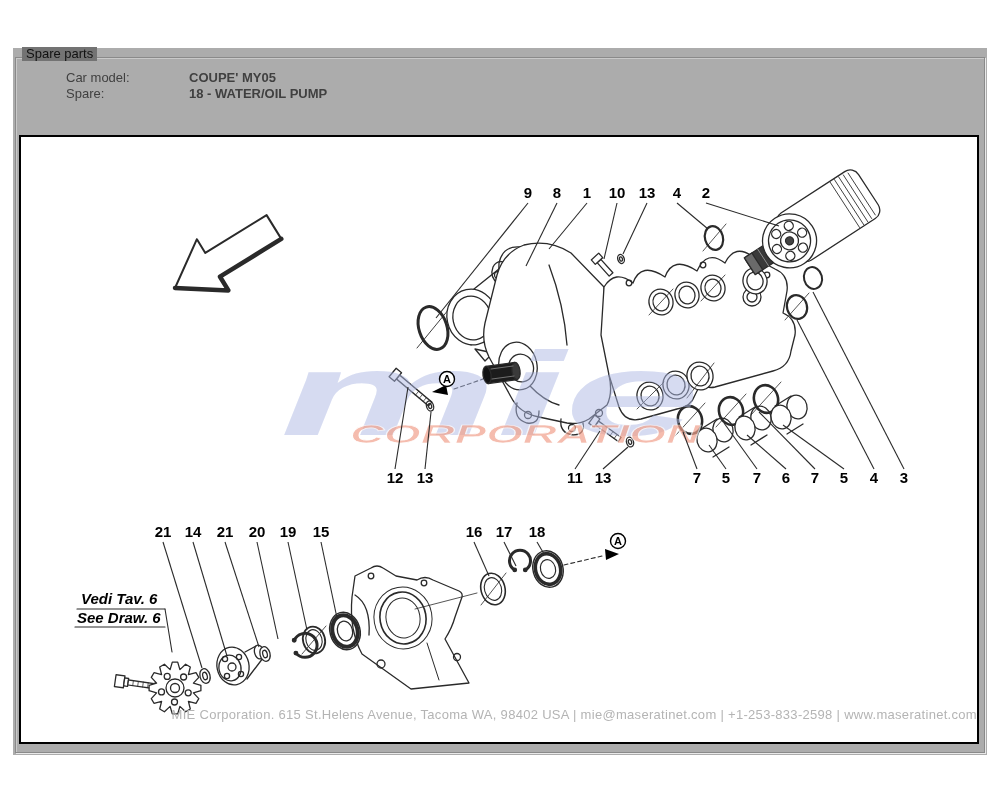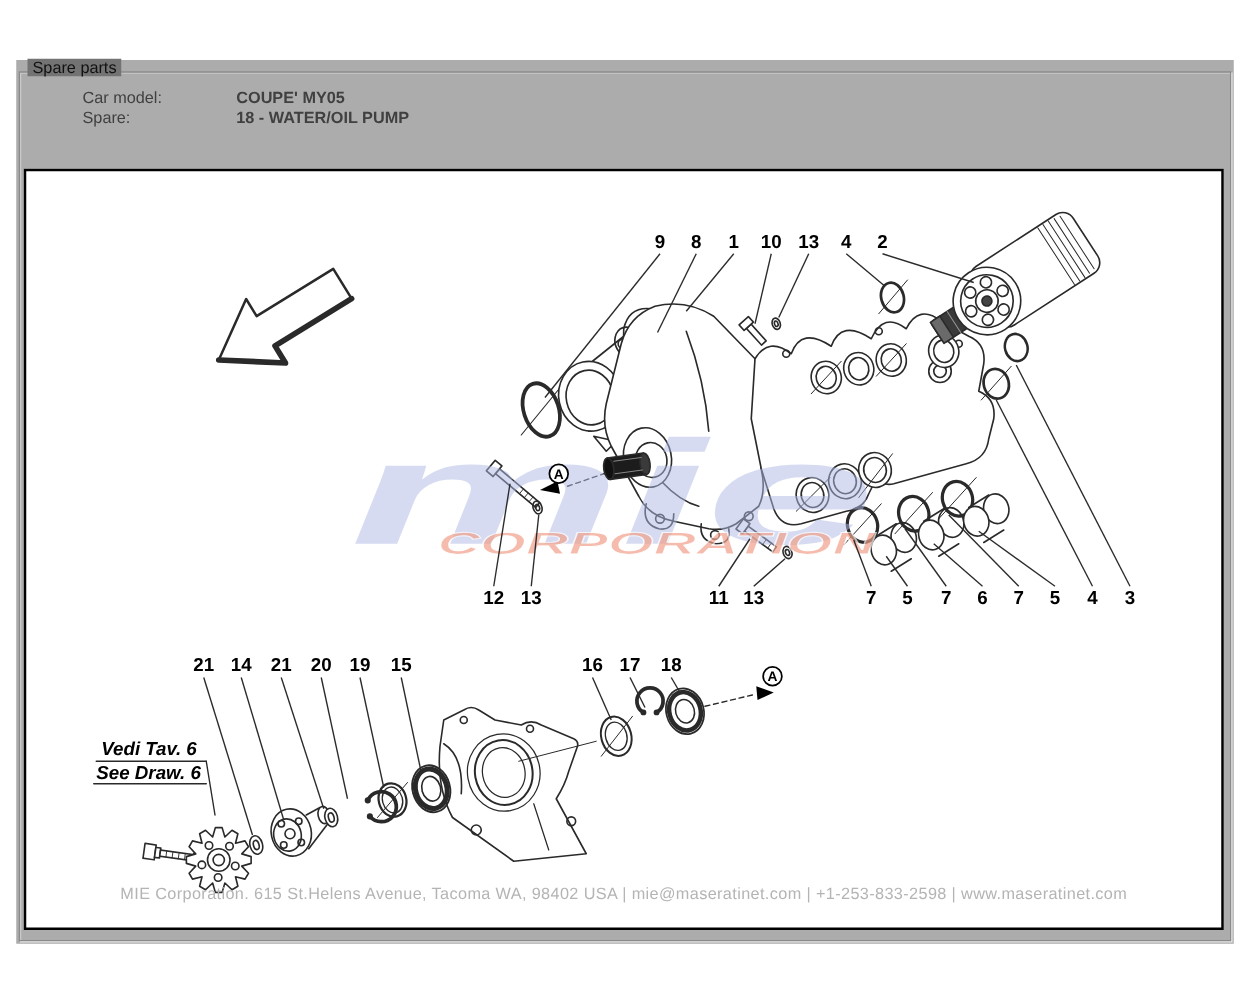--- a/index.html
+++ b/index.html
@@ -22,21 +22,21 @@
   .meta{position:absolute;left:9px;top:22px;font-size:13px;color:#404040;margin-left:44px;}
   .meta-row{height:16px;line-height:16px;white-space:nowrap;}
   .meta-label{display:inline-block;width:123px;}
   .meta-value{font-weight:bold;}
   .canvas{
     position:absolute;left:19px;top:135px;width:956px;height:605px;
     background:#fff;border:2px solid #000;
   }
   .canvas svg{position:absolute;left:0;top:0;}
   .footer-line{
-    position:absolute;left:0;top:570px;width:100%;text-align:center;
+    position:absolute;left:0;top:570px;width:100%;text-align:right;
     font-size:13px;color:#b4b4b4;letter-spacing:.3px;white-space:nowrap;
   }
   
   text.callout{font:bold 15px "Liberation Sans",sans-serif;text-anchor:middle;fill:#000;}
   line.leader{stroke:#2b2b2b;stroke-width:1.1;}
   text.note{font:italic bold 15px "Liberation Sans",sans-serif;fill:#000;}
   text.marker-letter{font:bold 11px "Liberation Sans",sans-serif;text-anchor:middle;fill:#000;}
   text.wm-big{font:italic bold 118px "Liberation Sans",sans-serif;opacity:.5;}
   text.wm-small{font:italic bold 25px "Liberation Sans",sans-serif;opacity:.7;stroke:#fff;stroke-width:.7;}
   .art{stroke:#2a2a2a;fill:none;stroke-width:1.3;stroke-linejoin:round;stroke-linecap:round;}

